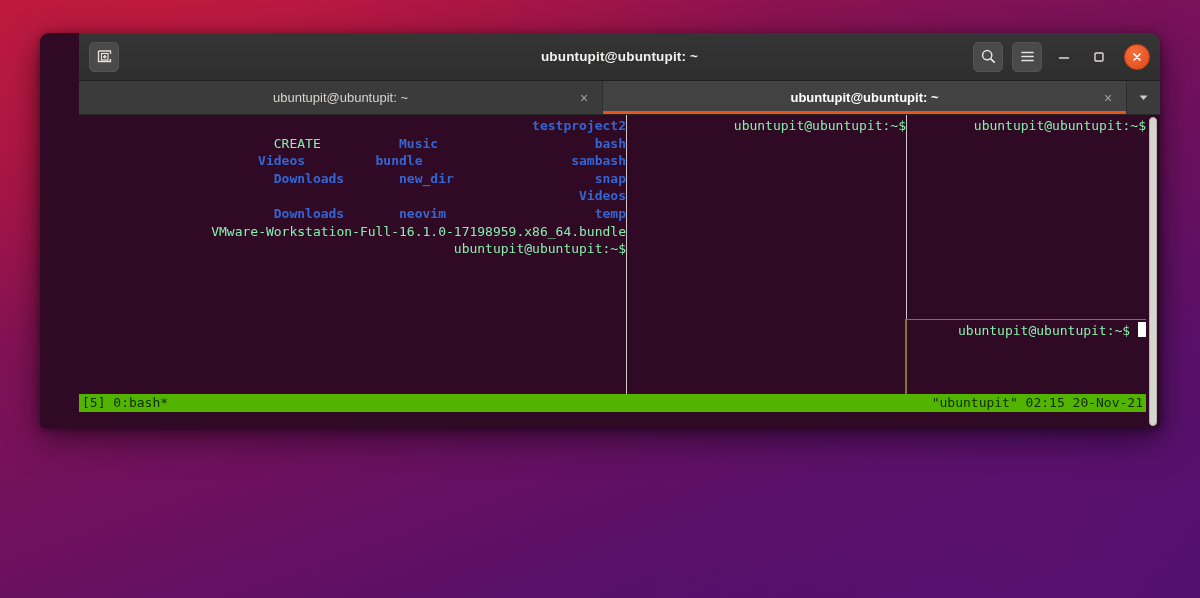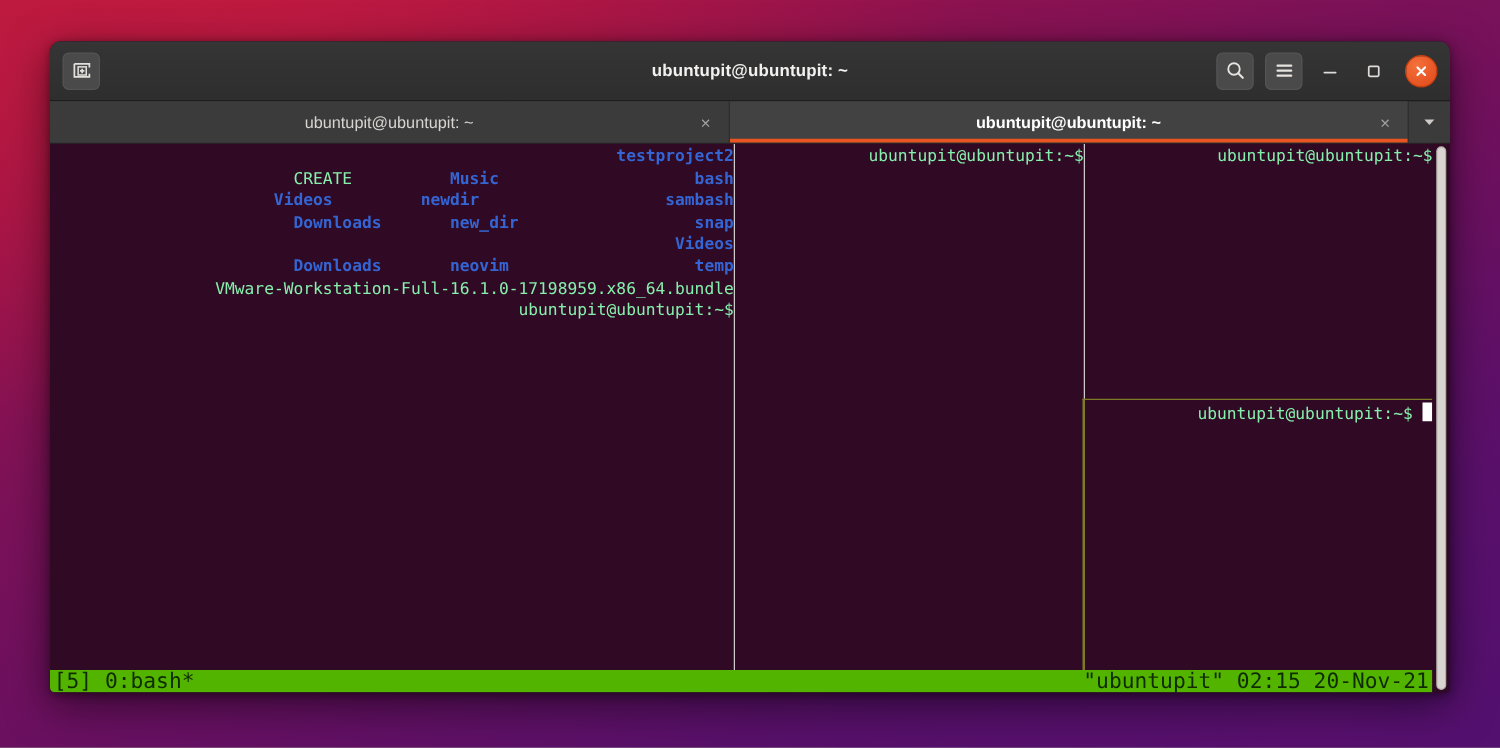--- a/index.html
+++ b/index.html
@@ -19,27 +19,28 @@
       linear-gradient(160deg, #b31840 0%, #9c1348 16%, #7d1258 38%, #6a1060 58%, #58106a 78%, #4a1070 100%);
   }
 
   
   #desktop { position: relative; width: 1200px; height: 598px; }
 
   
   #window {
     position: absolute;
     left: 40px; top: 33px;
-    width: 1120px; height: 521px;
+    width: 1120px; height: 395px;
     border-radius: 9px 9px 4px 4px;
     box-shadow: 0 10px 34px rgba(0,0,0,0.52), 0 2px 8px rgba(0,0,0,0.4);
     overflow: hidden;
     display: flex;
     flex-direction: column;
     background: #300a24;
+    padding-left: 39px;
   }
 
   
   #headerbar {
     height: 48px;
     flex: 0 0 48px;
     background: linear-gradient(#353535, #2e2e2e);
     border-bottom: 1px solid #1e1e1e;
     display: flex;
     align-items: center;
@@ -214,26 +215,26 @@
   .cursor {
     display: inline-block;
     width: 8px; height: 15px;
     background: #ffffff;
     vertical-align: -2px;
   }
 
   
   #tmux-status {
     position: absolute;
-    left: 0; right: 0; bottom: 0;
+    left: 0; right: 0; bottom: 16px;
     height: 18px;
     background: #53b400;
     color: #1a1a1a;
     font-family: "DejaVu Sans Mono", "Liberation Mono", monospace;
-    font-size: 17px;
+    font-size: 13px;
     line-height: 18px;
     display: flex;
     align-items: center;
     justify-content: space-between;
     padding: 0 3px;
     white-space: pre;
   }
   #tmux-status-left  { color: #0f2c00; }
   #tmux-status-right { color: #0f2c00; }
 
@@ -335,21 +336,21 @@
 
         <div id="panes">
 
           <div class="pane" id="pane-left">
             <div>
               <div class="line"><span class="c-white">    </span><span class="c-blue">testproject2</span></div>
 
               <div class="line"><span class="c-white">CREATE</span><span class="c-white">          </span><span class="c-blue">Music</span><span class="c-white">                    </span><span class="c-blue">bash</span></div>
 
 
-              <div class="line"><span class="c-blue">Videos</span><span class="c-white">         </span><span class="c-blue">newdir</span><span class="c-white">                   </span><span class="c-blue">sambash</span></div>
+              <div class="line"><span class="c-blue">Videos</span><span class="c-white">         </span><span class="c-blue">bundle</span><span class="c-white">                   </span><span class="c-blue">sambash</span></div>
 
 
               <div class="line"><span class="c-blue">Downloads</span><span class="c-white">       </span><span class="c-blue">new_dir</span><span class="c-white">                  </span><span class="c-blue">snap</span></div>
 
               <div class="line"><span class="c-white">    </span><span class="c-blue">Videos</span></div>
 
               <div class="line"><span class="c-blue">Downloads</span><span class="c-white">       </span><span class="c-blue">neovim</span><span class="c-white">                   </span><span class="c-blue">temp</span></div>
 
               <div class="line"><span class="c-white">    VMware-Workstation-Full-16.1.0-17198959.x86_64.bundle</span></div>
 

